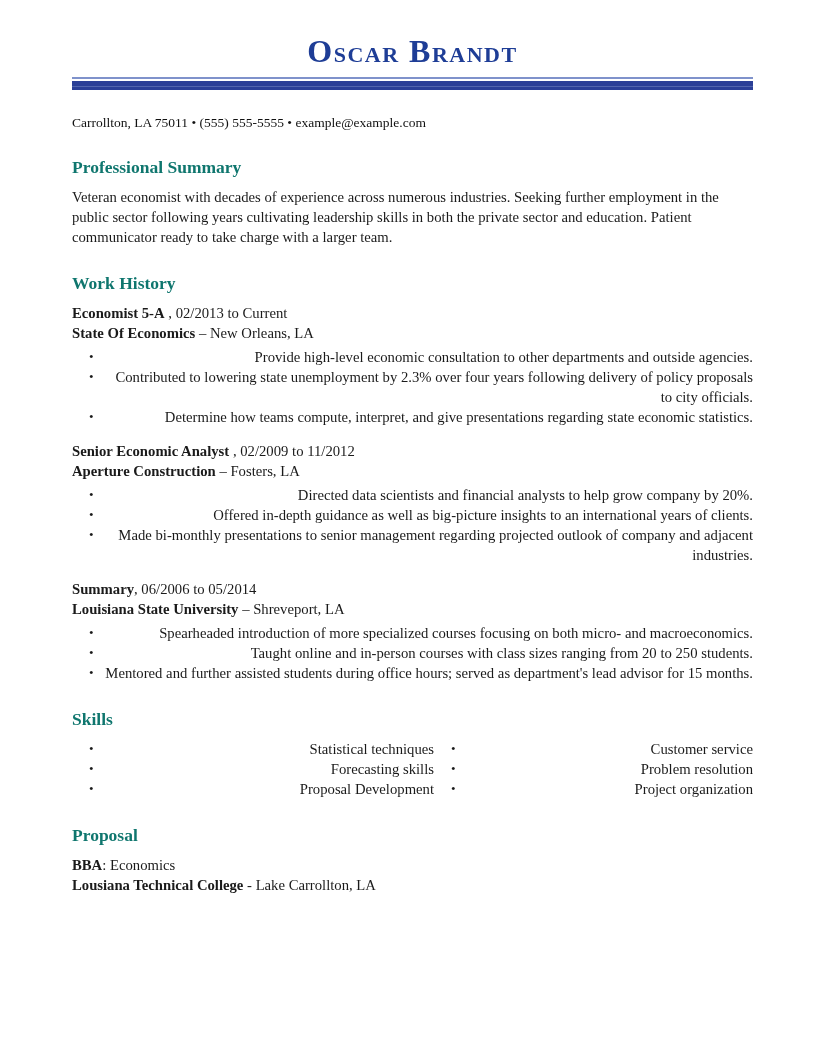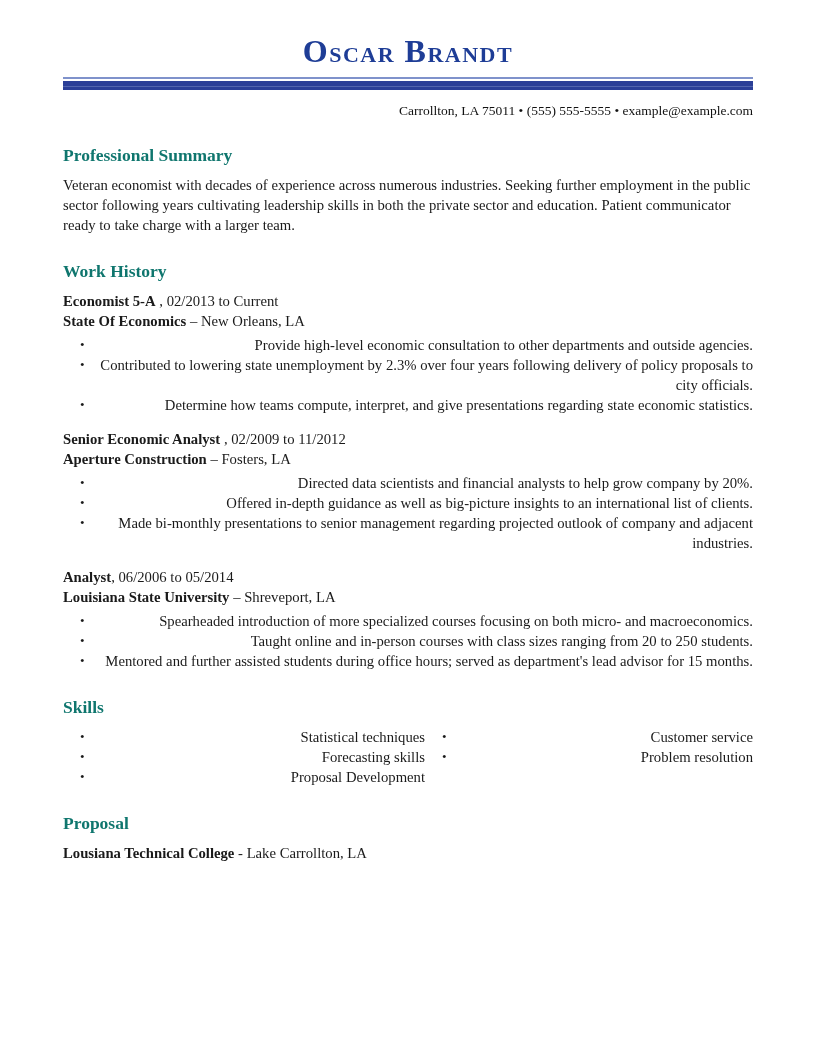--- a/index.html
+++ b/index.html
@@ -1,34 +1,34 @@
 <!DOCTYPE html>
 <html><head>
 <meta charset="utf-8">
 <style>
   * { box-sizing: border-box; }
   html, body { margin: 0; padding: 0; background: #ffffff; }
   .page {
     width: 816px; height: 1056px; margin: 0 auto; background: #ffffff;
     font-family: "Liberation Serif", "DejaVu Serif", serif;
-    color: #1a1a1a; overflow: hidden;
+    color: #1a1a1a; overflow: hidden; padding-left: 9px;
   }
   .inner { padding: 0 63px; }
   .name {
     padding-top: 34px; text-align: center;
     font-variant: small-caps; font-weight: bold;
     font-size: 32px; letter-spacing: 1.5px; color: #1e3d96; line-height: 34px;
   }
   .divider { margin-top: 9px; }
   .rule-light { height: 2px; background: #7f92cb; }
   .rule-gap   { height: 2px; background: #ffffff; }
   .rule-dark  { height: 5px; background: #2b3f97; }
   .rule-mid   { height: 1px; background: #5265ad; }
   .rule-dark2 { height: 3px; background: #2b3f97; }
-  .contact { margin-top: 12px; text-align: right; font-size: 13.5px; line-height: 17px; color: #111111; }
+  .contact { margin-top: 24px; text-align: left; font-size: 13.5px; line-height: 17px; color: #111111; }
   .section-title {
     color: #0f766e; font-weight: bold; font-size: 17.5px; line-height: 22px;
     margin-top: 25px; margin-bottom: 9px;
   }
   .body-text { font-size: 14.7px; line-height: 20px; }
   .line { font-size: 14.7px; line-height: 20px; }
   .b { font-weight: bold; }
   .job { margin-bottom: 14px; }
   .job:last-child { margin-bottom: 0; }
   ul.bullets { margin: 4px 0 0 0; padding: 0; list-style: none; text-align: right; }
@@ -83,28 +83,28 @@
 
     <div class="job">
       <div class="line">
         <span class="b">Senior Economic Analyst</span><span> , 02/2009 to 11/2012</span>
       </div>
       <div class="line">
         <span class="b">Aperture Construction</span><span> – Fosters, LA</span>
       </div>
       <ul class="bullets">
         <li>Directed data scientists and financial analysts to help grow company by 20%.</li>
-        <li>Offered in-depth guidance as well as big-picture insights to an international list of clients.</li>
+        <li>Offered in-depth guidance as well as big-picture insights to an international years of clients.</li>
         <li>Made bi-monthly presentations to senior management regarding projected outlook of company and adjacent industries.</li>
       </ul>
     </div>
 
     <div class="job">
       <div class="line">
-        <span class="b">Analyst</span><span>, 06/2006 to 05/2014</span>
+        <span class="b">Summary</span><span>, 06/2006 to 05/2014</span>
       </div>
       <div class="line">
         <span class="b">Louisiana State University</span><span> – Shreveport, LA</span>
       </div>
       <ul class="bullets">
         <li>Spearheaded introduction of more specialized courses focusing on both micro- and macroeconomics.</li>
         <li>Taught online and in-person courses with class sizes ranging from 20 to 250 students.</li>
         <li>Mentored and further assisted students during office hours; served as department's lead advisor for 15 months.</li>
       </ul>
     </div>
@@ -112,23 +112,27 @@
     <div class="section-title">Skills</div>
     <div class="skills-grid">
       <ul class="bullets">
         <li>Statistical techniques</li>
         <li>Forecasting skills</li>
         <li>Proposal Development</li>
       </ul>
       <ul class="bullets">
         <li>Customer service</li>
         <li>Problem resolution</li>
+        <li>Project organization</li>
       </ul>
     </div>
 
     <div class="edu-block">
       <div class="section-title">Proposal</div>
+      <div class="line">
+        <span class="b">BBA</span><span>: Economics</span>
+      </div>
       <div class="line">
         <span class="b">Lousiana Technical College</span><span> - Lake Carrollton, LA</span>
       </div>
     </div>
   </div>
 </div>
 
 </body></html>

